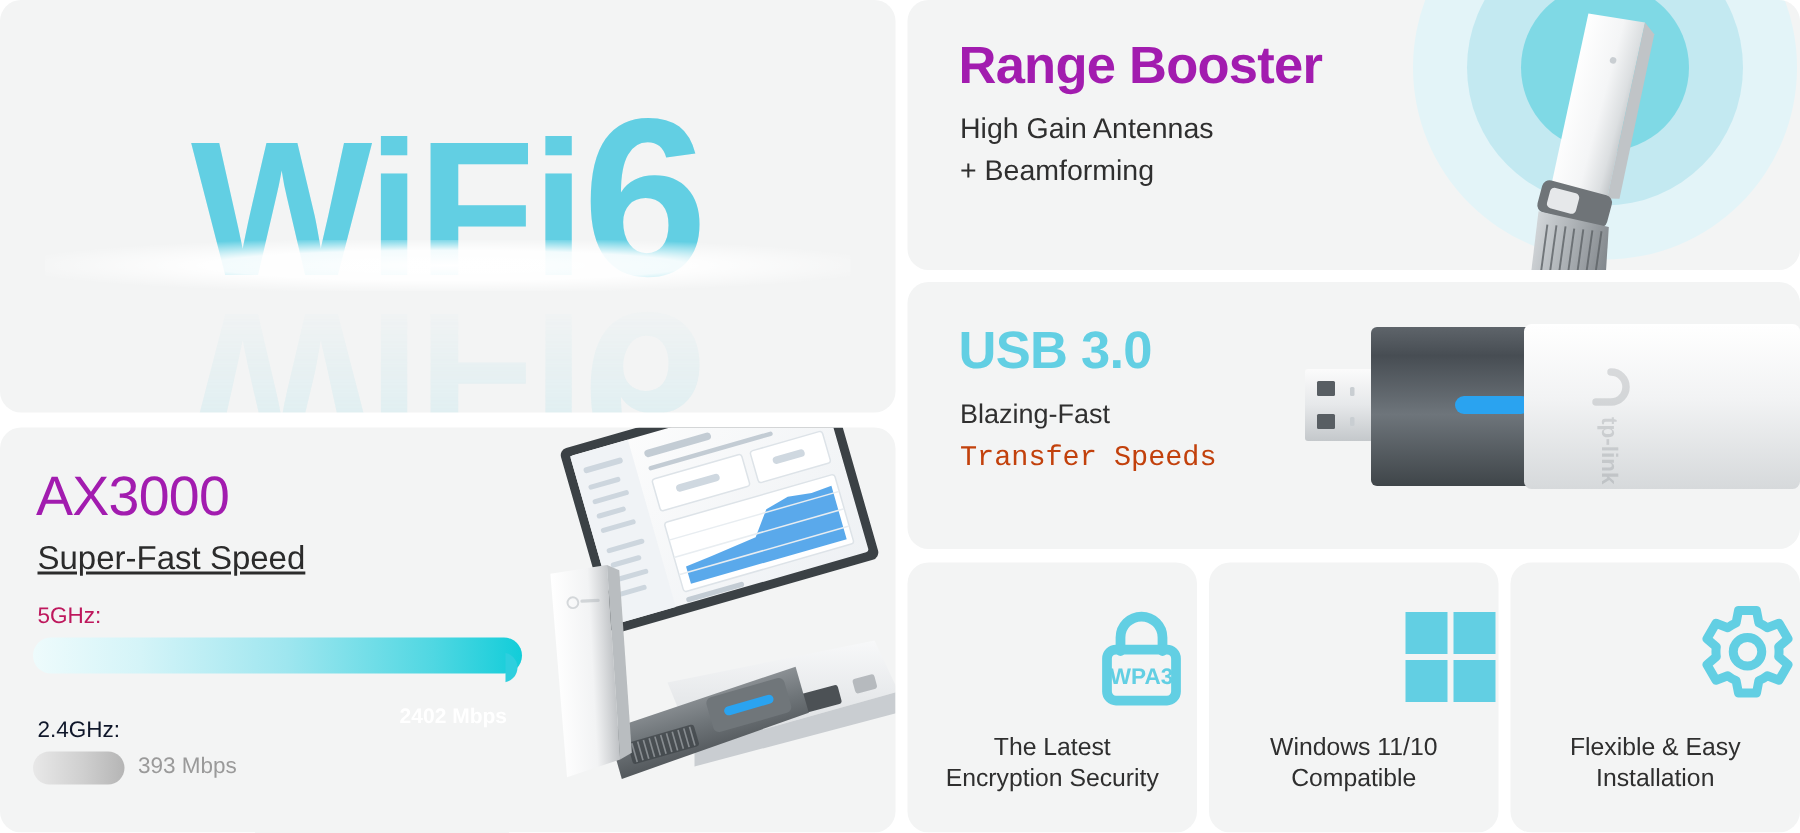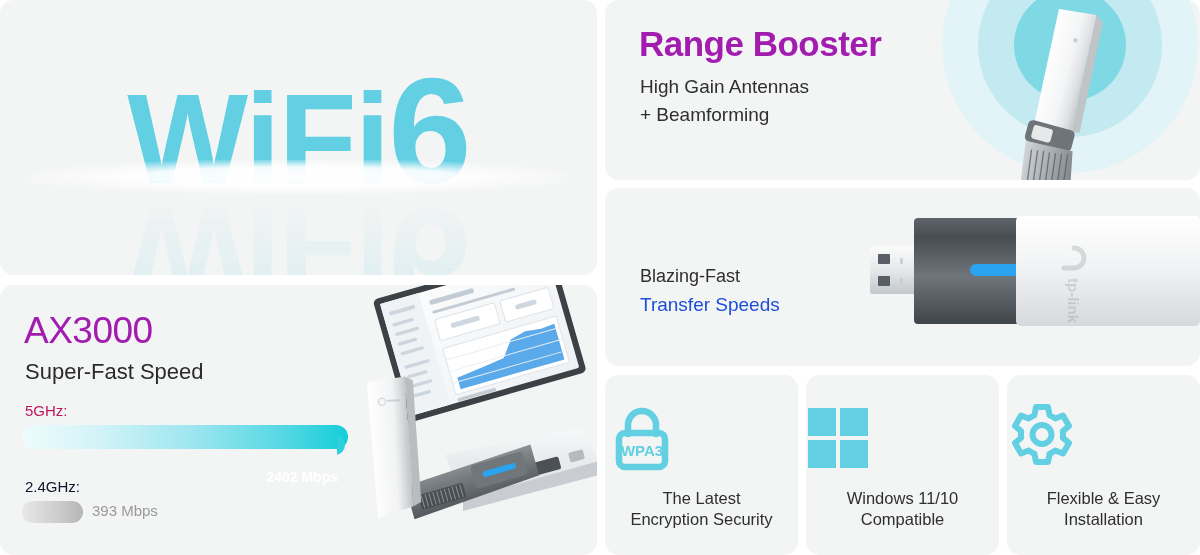--- a/index.html
+++ b/index.html
@@ -59,21 +59,21 @@
   }
 
   
   #panel-ax3000 { left: 0; top: 285px; width: 597px; height: 270px; }
   .ax-title {
     position: absolute; left: 24px; top: 25px;
     font-size: 37px; font-weight: 400; color: #a21caf; letter-spacing: -.5px;
   }
   .ax-sub {
     position: absolute; left: 25px; top: 74px;
-    font-size: 22px; color: #2b2b2b;
+    font-size: 22px; color: #2b2b2b; text-decoration: underline;
   }
   .band-label-5 { position: absolute; left: 25px; top: 117px; font-size: 15px; color: #be185d; }
   .bar5-track {
     position: absolute; left: 22px; top: 140px; width: 326px; height: 24px;
     border-radius: 12px;
     background: linear-gradient(to right, #eefbfc 0%, #d4f4f8 22%, #9ee6ef 52%, #4fd7e2 82%, #12cdd9 100%);
   }
   .bar5-value {
     position: absolute; right: 10px; top: 0; height: 24px; line-height: 24px;
     font-size: 14px; font-weight: 700; color: #ffffff; margin-top: 40px;
@@ -96,34 +96,34 @@
   #panel-range { left: 605px; top: 0; width: 595px; height: 180px; }
   .rb-title { position: absolute; left: 34px; top: 24px; font-size: 35px; font-weight: 700; color: #a21caf; letter-spacing: -.5px; }
   .rb-line1 { position: absolute; left: 35px; top: 76px; font-size: 19px; color: #2f2f2f; }
   .rb-line2 { position: absolute; left: 35px; top: 104px; font-size: 19px; color: #2f2f2f; }
   .rb-art { position: absolute; right: 0; top: 0; width: 290px; height: 180px; }
 
   
   #panel-usb { left: 605px; top: 188px; width: 595px; height: 178px; }
   .usb-title { position: absolute; left: 34px; top: 26px; font-size: 35px; font-weight: 700; color: #62cfe3; letter-spacing: -.5px; }
   .usb-line1 { position: absolute; left: 35px; top: 78px; font-size: 18px; color: #2f2f2f; }
-  .usb-line2 { position: absolute; left: 35px; top: 106px; font-size: 19px; color: #1d4ed8; }
+  .usb-line2 { position: absolute; left: 35px; top: 106px; font-size: 19px; color: #c2410c; font-family: Liberation Mono, monospace; }
   .usb-art { position: absolute; right: 0; top: 0; width: 330px; height: 178px; }
 
   
   .fcard {
     position: absolute; top: 375px; width: 193px; height: 180px;
     background: #f3f4f4; border-radius: 14px; overflow: hidden;
   }
   #fcard-0 { left: 605px; }
   #fcard-1 { left: 806px; }
   #fcard-2 { left: 1007px; }
   .fcard-icon {
     position: absolute; left: 0; right: 0; top: 26px;
-    display: flex; justify-content: flex-start; align-items: center; height: 74px;
+    display: flex; justify-content: flex-end; align-items: center; height: 74px;
   }
   .fcard-label {
     position: absolute; left: 8px; right: 8px; top: 113px;
     text-align: center; font-size: 16.5px; line-height: 21px; color: #2f2f2f;
   }
 </style>
 </head>
 <body>
 
 <div class="stage">
@@ -288,20 +288,21 @@
             <line x1="156" y1="153" x2="160" y2="185"></line>
           <line x1="162" y1="152" x2="166" y2="184"></line>
             <line x1="168" y1="151" x2="172" y2="184"></line>
           <line x1="174" y1="150" x2="178" y2="183"></line>
         </g>
       </g>
     </svg>
   </div>
 
   <div class="panel" id="panel-usb">
+    <div class="usb-title">USB 3.0</div>
     <div class="usb-line1">Blazing-Fast</div>
     <div class="usb-line2">Transfer Speeds</div>
 
     <svg class="usb-art" viewBox="0 0 330 178">
       <defs>
         <linearGradient id="usbDark" x1="0" y1="0" x2="0" y2="1">
           <stop offset="0" stop-color="#5e646a"></stop>
             <stop offset="0.18" stop-color="#474d53"></stop>
           <stop offset="0.55" stop-color="#6e757b"></stop>
             <stop offset="1" stop-color="#3f4549"></stop>

